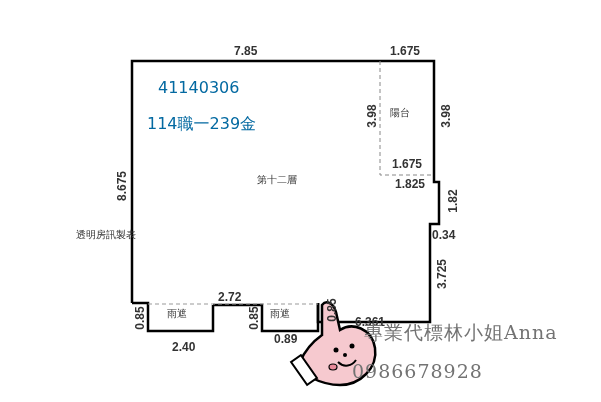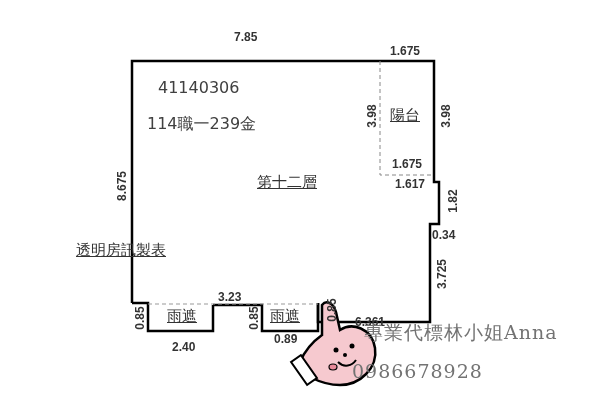--- a/index.html
+++ b/index.html
@@ -1,22 +1,22 @@
 <!DOCTYPE html>
 <html><head>
   <meta charset="utf-8">
   <style>
     html, body { margin: 0; padding: 0; background: #ffffff; }
     body { width: 601px; height: 402px; position: relative; overflow: hidden; font-family: "Liberation Sans", "DejaVu Sans", sans-serif; }
     #plan { position: absolute; left: 0; top: 0; }
     .lbl { position: absolute; color: #222; white-space: nowrap; line-height: 1; }
     .dim { font-family: "Liberation Sans", sans-serif; font-weight: bold; font-size: 12px; color: #333; }
     .vert { transform: rotate(-90deg); transform-origin: center center; }
-    .room { font-family: "DejaVu Sans", sans-serif; font-size: 15px; color: #333; text-decoration: underline; }
-    .id { font-family: "DejaVu Sans", sans-serif; font-size: 16px; color: #404040; }
+    .room { font-family: "DejaVu Sans", sans-serif; font-size: 10px; color: #333; }
+    .id { font-family: "DejaVu Sans", sans-serif; font-size: 16px; color: #0369a1; }
     .wm { font-family: "DejaVu Serif", serif; font-size: 19px; color: #737373; letter-spacing: 1px; }
   </style>
 </head>
 <body>
 
 <svg id="plan" width="601" height="402" viewBox="0 0 601 402">
 
   <polyline points="132,303 132,61 434,61 434,182 439,182 439,224 430,224 430,322 318,322 318,303" fill="none" stroke="#000" stroke-width="2.5"></polyline>
 
   <polyline points="132,303 148,303 148,331 213,331 213,305" fill="none" stroke="#000" stroke-width="2.5"></polyline>
@@ -38,33 +38,33 @@
   </g>
 </svg>
 
 <div class="lbl id" style="left:158px; top:80px;">41140306</div>
 <div class="lbl id" style="left:147px; top:104px;margin-top:12px;">114職一239金</div>
 
 <div class="lbl room" style="left:257px; top:175px;">第十二層</div>
 <div class="lbl room" style="left:390px; top:108px;">陽台</div>
 <div class="lbl room" style="left:167px; top:309px;">雨遮</div>
 <div class="lbl room" style="left:270px; top:309px;">雨遮</div>
-<div class="lbl room" style="left:76px; top:243px;text-align:center;">透明房訊製表</div>
+<div class="lbl room" style="left:76px; top:230px;text-align:center;">透明房訊製表</div>
 
-<div class="lbl dim" style="left:234px; top:31px;text-align:right;">7.85</div>
+<div class="lbl dim" style="left:234px; top:45px;text-align:right;">7.85</div>
 <div class="lbl dim" style="left:390px; top:45px;">1.675</div>
 <div class="lbl dim vert" style="left:360px; top:110px;">3.98</div>
 <div class="lbl dim vert" style="left:434px; top:110px;">3.98</div>
 <div class="lbl dim" style="left:392px; top:158px;">1.675</div>
-<div class="lbl dim" style="left:395px; top:178px;">1.617</div>
+<div class="lbl dim" style="left:395px; top:178px;">1.825</div>
 <div class="lbl dim vert" style="left:441px; top:195px;">1.82</div>
 <div class="lbl dim" style="left:432px; top:229px;">0.34</div>
 <div class="lbl dim vert" style="left:427px; top:268px;">3.725</div>
 <div class="lbl dim vert" style="left:107px; top:180px;">8.675</div>
-<div class="lbl dim" style="left:218px; top:291px;">3.23</div>
+<div class="lbl dim" style="left:218px; top:291px;">2.72</div>
 <div class="lbl dim vert" style="left:128px; top:312px;">0.85</div>
 <div class="lbl dim" style="left:172px; top:341px;">2.40</div>
 <div class="lbl dim vert" style="left:242px; top:312px;">0.85</div>
 <div class="lbl dim" style="left:274px; top:333px;">0.89</div>
 <div class="lbl dim vert" style="left:320px; top:304px;">0.85</div>
 <div class="lbl dim" style="left:355px; top:316px;">6.361</div>
 
 <div class="lbl wm" style="left:364px; top:323px;">專業代標林小姐Anna</div>
 <div class="lbl wm" style="left:352px; top:362px;">0986678928</div>
 

